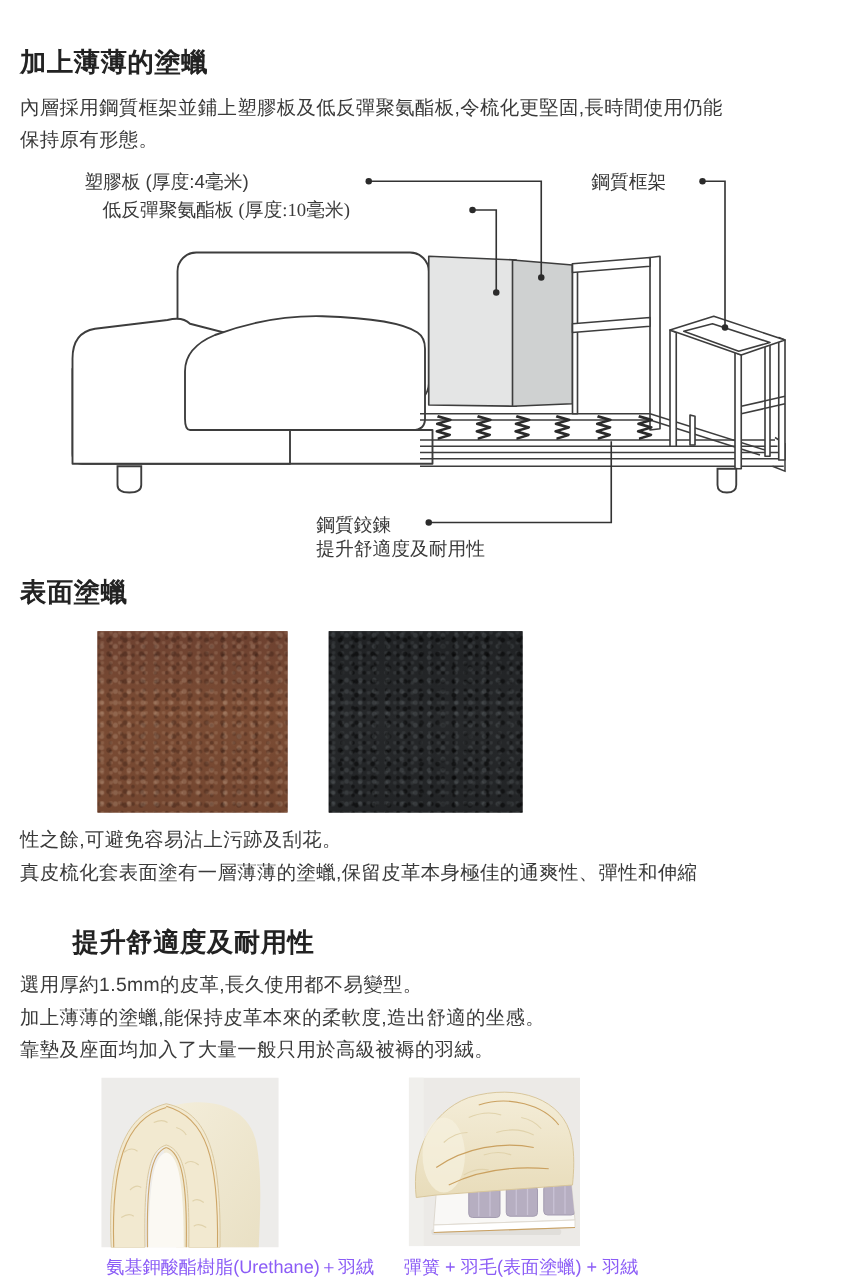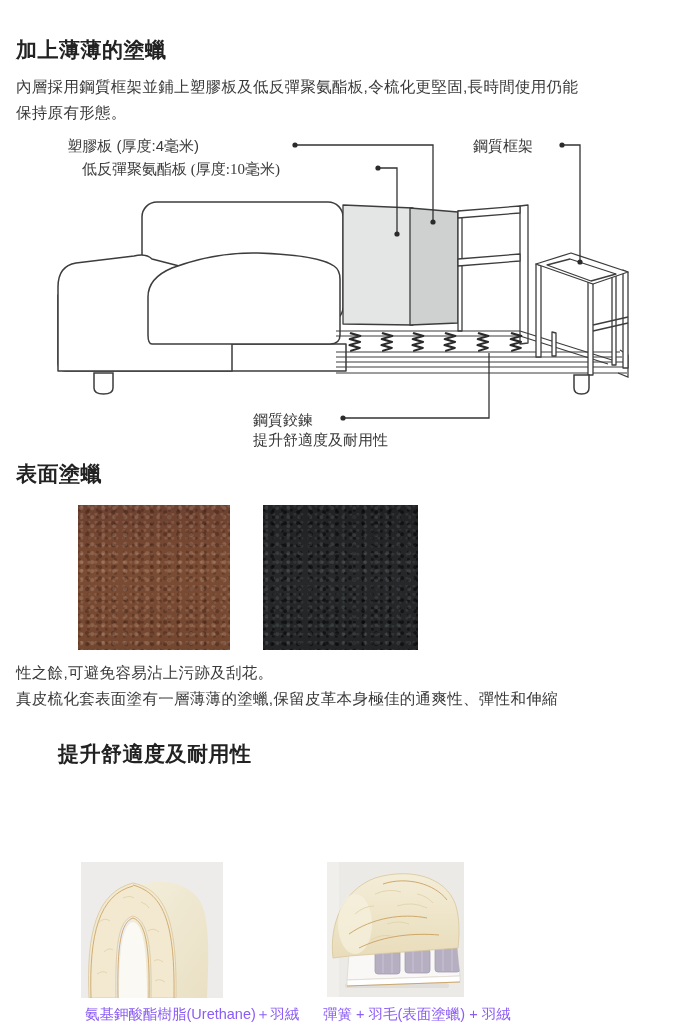--- a/index.html
+++ b/index.html
@@ -140,20 +140,25 @@
   <div class="swatch swatch-brown abs" style="left:78px;top:505px;"></div>
   <div class="swatch swatch-black abs" style="left:263px;top:505px;"></div>
 
   <div class="body-text abs" style="left:16px;top:660px;width:670px;">
     <span class="line">性之餘,可避免容易沾上污跡及刮花。</span>
     <span class="line">真皮梳化套表面塗有一層薄薄的塗蠟,保留皮革本身極佳的通爽性、彈性和伸縮</span>
   </div>
 
   <h2 class="hd abs" style="left:16px;top:740px;margin-left:42px;">提升舒適度及耐用性</h2>
 
+  <div class="body-text abs" style="left:16px;top:776px;width:670px;">
+    <span class="line">選用厚約1.5mm的皮革,長久使用都不易變型。</span>
+    <span class="line">加上薄薄的塗蠟,能保持皮革本來的柔軟度,造出舒適的坐感。</span>
+    <span class="line">靠墊及座面均加入了大量一般只用於高級被褥的羽絨。</span>
+  </div>
 
   <svg class="abs" style="left:81px;top:862px;" width="142" height="136" viewBox="0 0 142 136">
     <defs>
       <linearGradient id="ivory" x1="0" y1="0" x2="1" y2="1">
         <stop offset="0" stop-color="#f4eedb"></stop>
           <stop offset="1" stop-color="#e9e0c4"></stop>
       </linearGradient>
     </defs>
     <rect x="0" y="0" width="142" height="136" fill="#edecea"></rect>
     <path d="M46,26 C84,12 118,22 124,52 C129,78 127,110 126,136 L60,136 Z" fill="url(#ivory)"></path>

